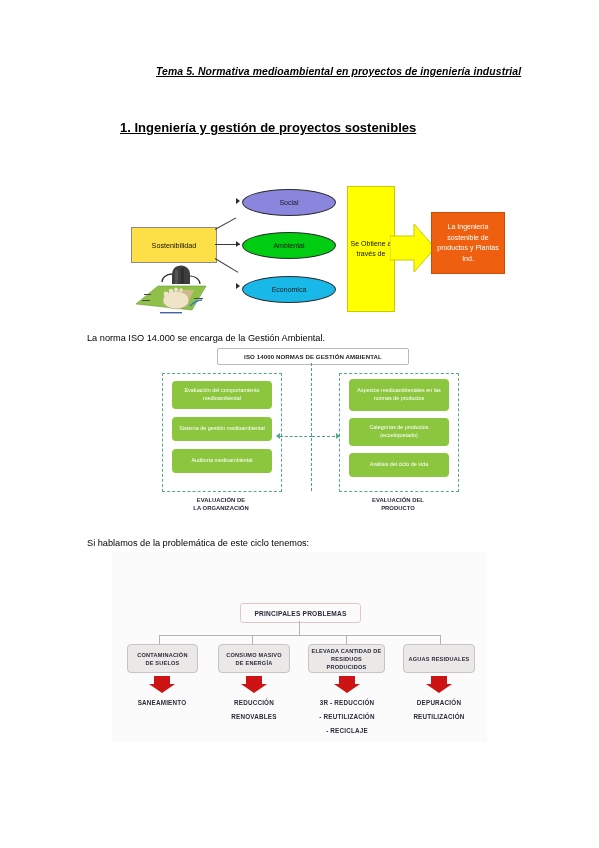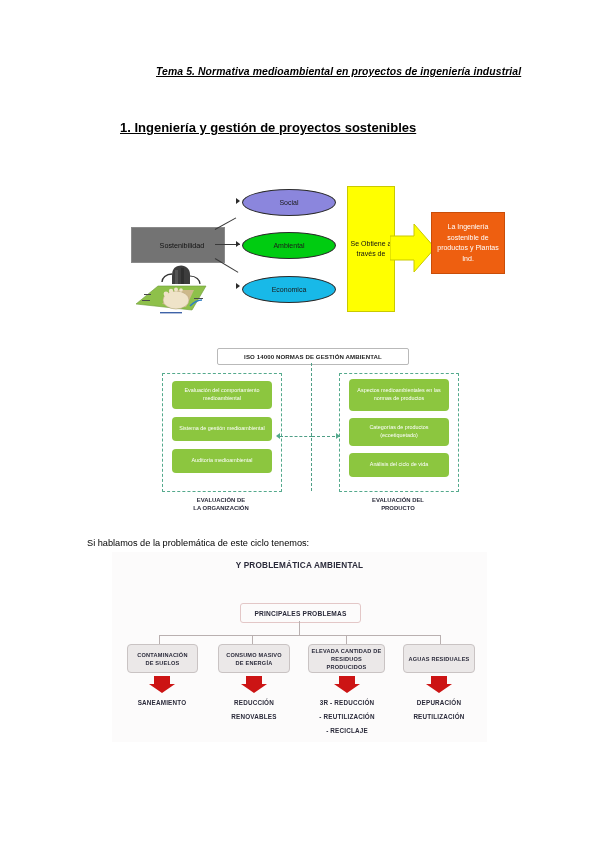--- a/index.html
+++ b/index.html
@@ -25,23 +25,23 @@
     font-size:9.2px;line-height:15px;color:#000;
   }
   .para-1{top:142px;}
   .para-2{top:331px;}
   .para-3{top:536px;}
 
   
   .fig1{position:absolute;left:118px;top:186px;width:372px;height:132px;}
   .f1-box-sost{
     position:absolute;left:13px;top:41px;width:84px;height:34px;
-    border:1px solid #8a8a8a;background:#737373;
-    display:flex;align-items:center;justify-content:center;
-    font-size:7.2px;color:#111;padding-left:8px;
+    border:1px solid #8a8a8a;background:#fde047;
+    display:flex;align-items:center;justify-content:center;
+    font-size:7.2px;color:#111;
   }
   .f1-ell{
     position:absolute;width:92px;height:25px;border-radius:50%;
     border:1px solid #2b2b2b;
     display:flex;align-items:center;justify-content:center;
     font-size:7px;color:#1a1a1a;
   }
   .f1-social{left:124px;top:3px;background:#8b86dd;}
   .f1-ambiental{left:124px;top:46px;background:#00cc11;}
   .f1-economica{left:124px;top:90px;background:#18b9e8;}
@@ -136,20 +136,21 @@
   }
   .f3-sol div{white-space:nowrap;}
 </style>
 </head>
 <body>
 
 <div class="page">
 
   <div class="doc-title">Tema 5. Normativa medioambiental en proyectos de ingeniería industrial</div>
   <div class="section-head">1. Ingeniería y gestión de proyectos sostenibles</div>
+  <div class="para para-2">La norma ISO 14.000 se encarga de la Gestión Ambiental.</div>
   <div class="para para-3">Si hablamos de la problemática de este ciclo tenemos:</div>
 
   <div class="fig1">
 
     <div class="f1-box-sost">Sostenibilidad</div>
 
     <div class="f1-line" style="left:97px;top:43px;width:24px;height:1px;transform:rotate(-29deg);transform-origin:left center;"></div>
     <div class="f1-arrowhead" style="left:118px;top:12px;"></div>
 
     <div class="f1-line" style="left:97px;top:58px;width:25px;height:1px;"></div>
@@ -225,21 +226,20 @@
     </div>
     <div class="f2-cap f2-cap-right">
       <div>EVALUACIÓN DEL</div>
       <div>PRODUCTO</div>
     </div>
   </div>
 
   <div class="fig3">
 
     <div class="f3-title">
-      <div>Y PROBLEMÁTICA AMBIENTAL</div>
     </div>
 
     <div class="f3-main">PRINCIPALES PROBLEMAS</div>
     <div class="f3-stem"></div>
     <div class="f3-hbar"></div>
 
     <div class="f3-drop" style="left:47px;"></div>
     <div class="f3-drop" style="left:140px;"></div>
     <div class="f3-drop" style="left:234px;"></div>
     <div class="f3-drop" style="left:328px;"></div>

